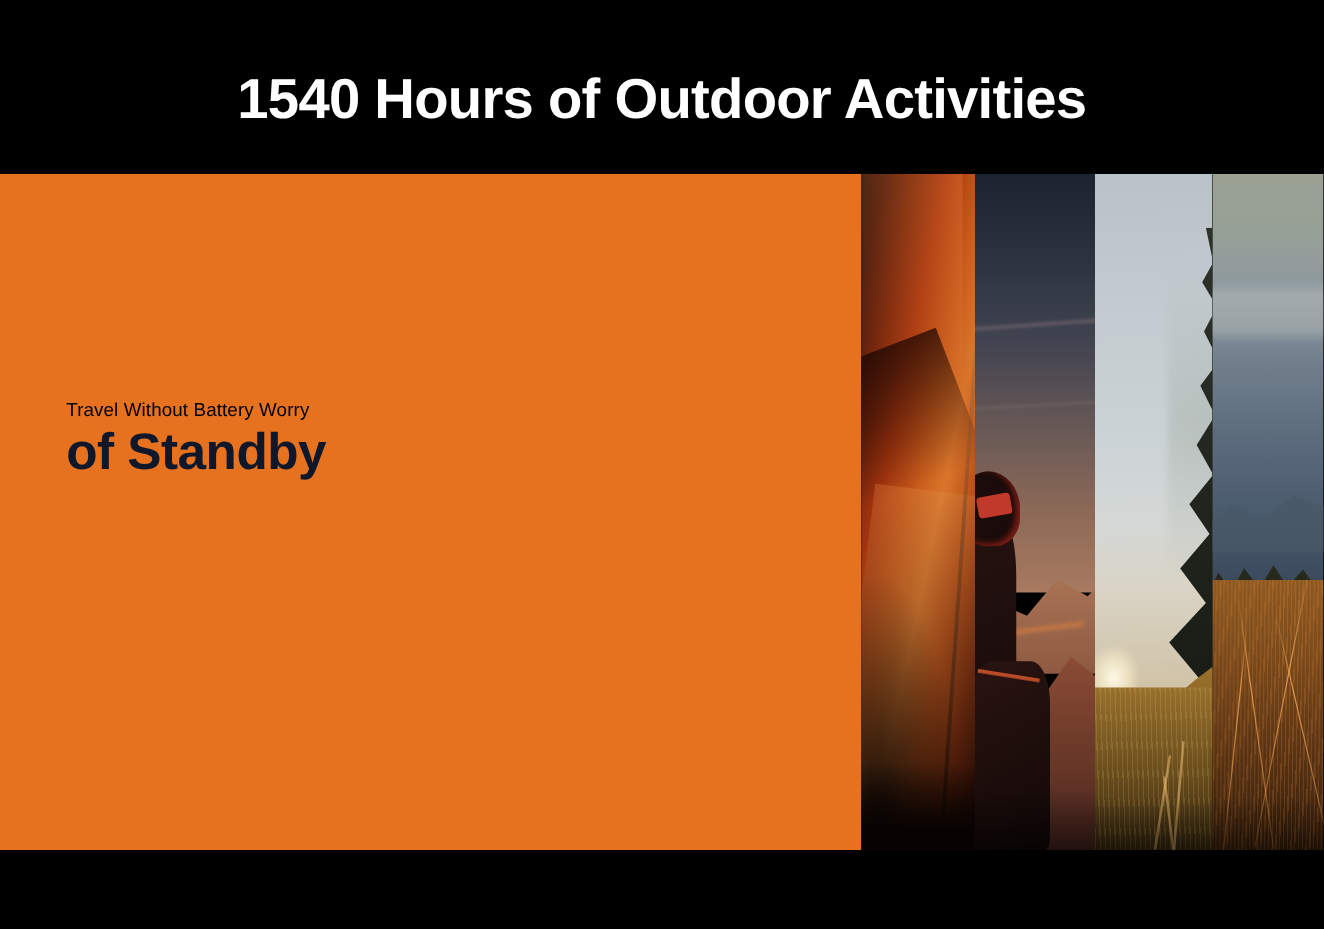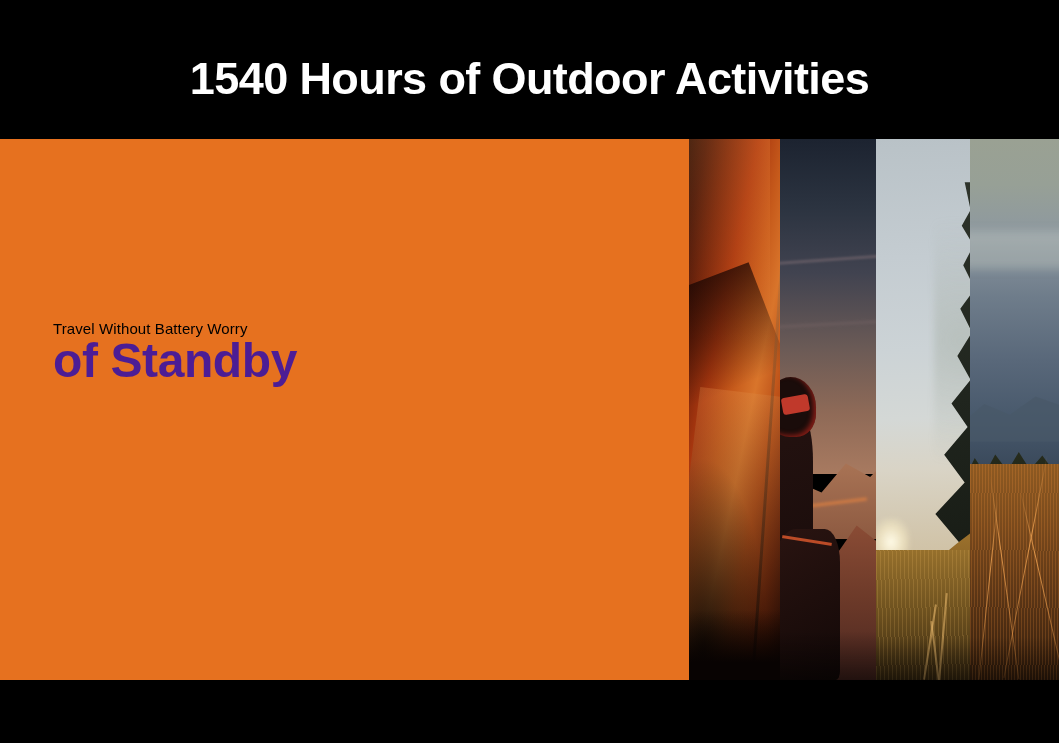--- a/index.html
+++ b/index.html
@@ -64,22 +64,22 @@
   .headline {
     color:#ffffff;
     font-size:47px;
     font-weight:700;
     line-height:57px;
     letter-spacing:-0.8px;
     margin-top:11px;
     white-space:nowrap;
   }
   .subline {
-    color:#4c1d95;
-    font-size:48px;
+    color:#0f172a;
+    font-size:41px;
     font-weight:600;
     line-height:46px;
     letter-spacing:-0.4px;
     margin-top:-1px;
     white-space:nowrap;
   }
 
   
   .gallery {
     position:absolute;

